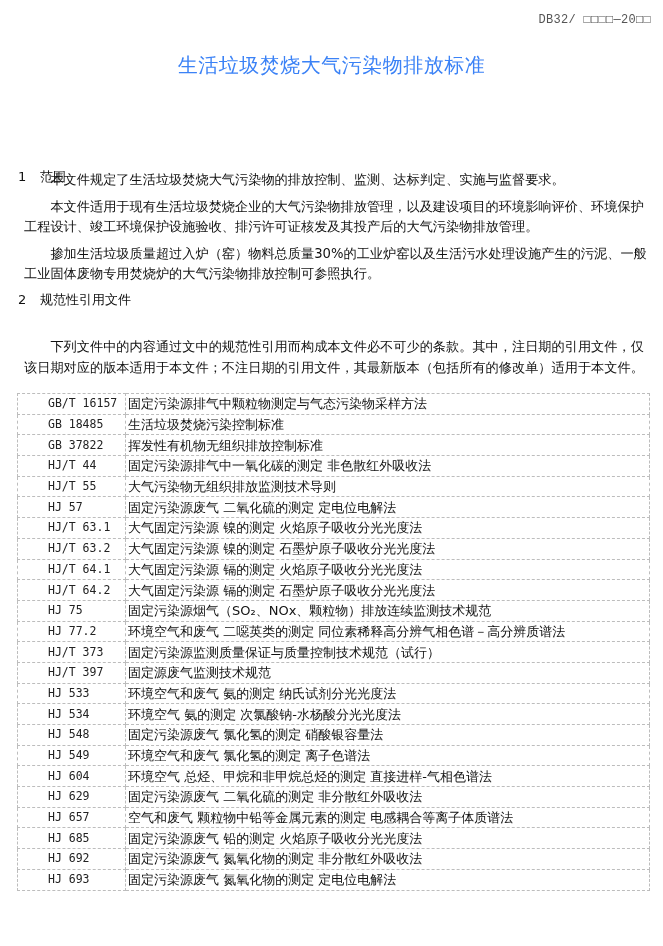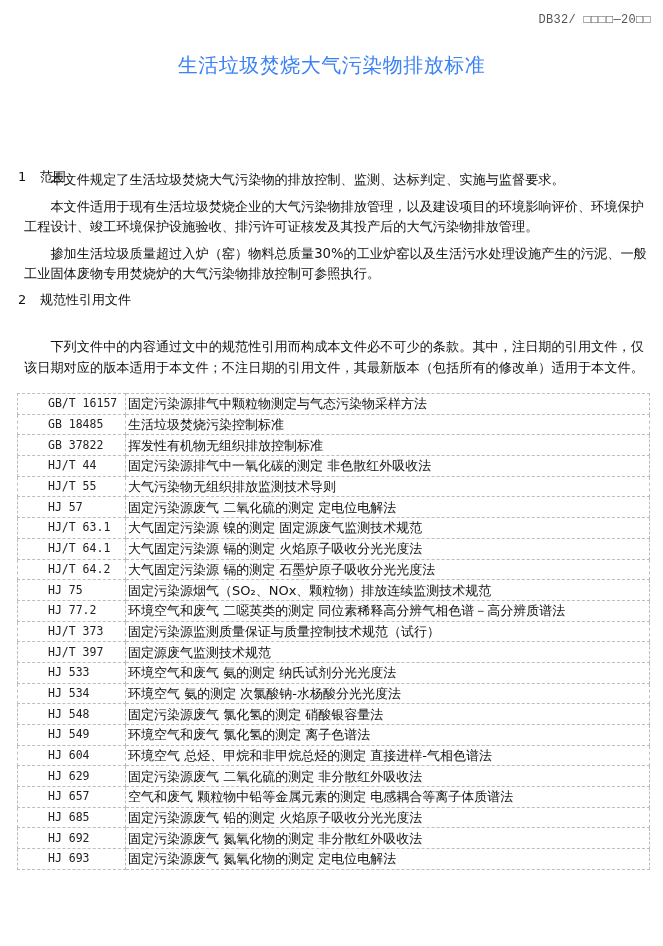--- a/index.html
+++ b/index.html
@@ -64,21 +64,25 @@
       <tr>
         <td class="code">HJ/T 55</td>
         <td class="name">大气污染物无组织排放监测技术导则</td>
       </tr>
       <tr>
         <td class="code">HJ 57</td>
         <td class="name">固定污染源废气 二氧化硫的测定 定电位电解法</td>
       </tr>
       <tr>
         <td class="code">HJ/T 63.1</td>
-        <td class="name">大气固定污染源 镍的测定 固定源废气监测技术规范</td>
+        <td class="name">大气固定污染源 镍的测定 火焰原子吸收分光光度法</td>
+      </tr>
+      <tr>
+        <td class="code">HJ/T 63.2</td>
+        <td class="name">大气固定污染源 镍的测定 石墨炉原子吸收分光光度法</td>
       </tr>
       <tr>
         <td class="code">HJ/T 64.1</td>
         <td class="name">大气固定污染源 镉的测定 火焰原子吸收分光光度法</td>
       </tr>
       <tr>
         <td class="code">HJ/T 64.2</td>
         <td class="name">大气固定污染源 镉的测定 石墨炉原子吸收分光光度法</td>
       </tr>
       <tr>

